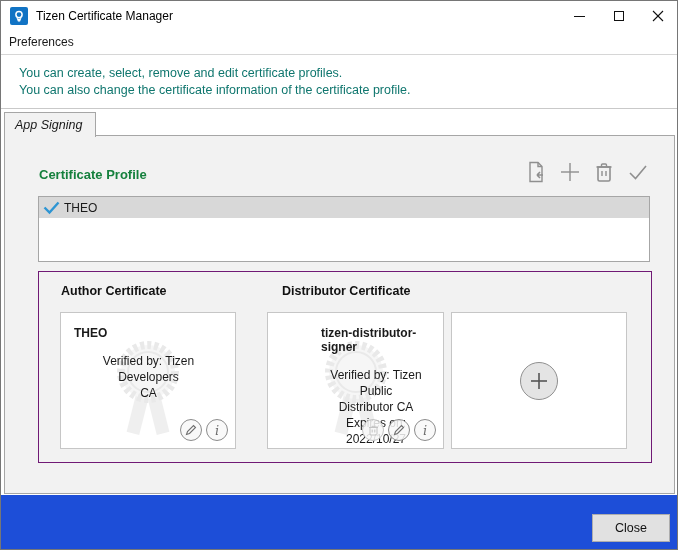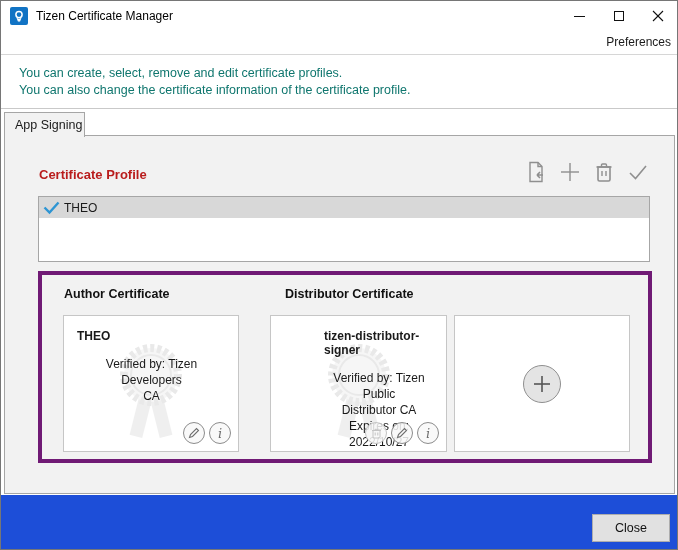--- a/index.html
+++ b/index.html
@@ -14,44 +14,44 @@
   
   .titlebar { position:absolute; left:0; top:0; width:676px; height:30px; display:flex; align-items:center; background:#ffffff; }
   .app-icon { width:18px; height:18px; margin-left:9px; border-radius:2px; background:#1173c4; display:flex; align-items:center; justify-content:center; }
   .window-title { margin-left:8px; font-size:12px; color:#000000; }
   .win-controls { margin-left:auto; display:flex; height:30px; }
   .win-btn { width:39px; height:30px; display:flex; align-items:center; justify-content:center; cursor:default; }
   .glyph-min { width:11px; height:1px; background:#111; display:block; }
   .glyph-max { width:10px; height:10px; border:1px solid #111; display:block; }
 
   
-  .menubar { position:absolute; left:0; top:30px; width:676px; height:24px; display:flex; align-items:center; border-bottom:1px solid #d6d6d6; background:#fff;justify-content:flex-end; }
+  .menubar { position:absolute; left:0; top:30px; width:676px; height:24px; display:flex; align-items:center; border-bottom:1px solid #d6d6d6; background:#fff; }
   .menu-item { font-size:12px; padding:3px 6px 4px 8px; }
 
   
   .description { position:absolute; left:0; top:55px; width:676px; height:53px; background:#fff; border-bottom:1px solid #c9c9c9; padding:9px 10px 0 18px; font-size:12.5px; line-height:17px; color:#0f766e; }
 
   
   .tabstrip { position:absolute; left:0; top:108px; width:676px; height:27px; background:#fff; }
-  .tab { position:absolute; left:3px; top:3px; width:81px; height:25px; background:#f2f2f2; border:1px solid #a6a6a6; border-bottom:none; display:flex; align-items:center; padding-left:10px; font-size:12.5px; z-index:2; }
+  .tab { position:absolute; left:3px; top:3px; width:92px; height:25px; background:#f2f2f2; border:1px solid #a6a6a6; border-bottom:none; display:flex; align-items:center; padding-left:10px; font-size:12.5px; z-index:2;font-style:italic; }
 
   
   .tabpanel { position:absolute; left:3px; top:134px; width:671px; height:359px; background:#f2f2f2; border:1px solid #a6a6a6; z-index:1; }
   .panel-bottom-line { position:absolute; left:0; top:495px; width:676px; height:1px; background:#e6e6e6; }
 
-  .profile-title { position:absolute; left:34px; top:31px; font-size:13px; font-weight:bold; color:#b91c1c; }
+  .profile-title { position:absolute; left:34px; top:31px; font-size:13px; font-weight:bold; color:#15803d; }
 
   .profile-toolbar { position:absolute; right:24px; top:24px; display:flex; gap:10px; }
   .tool-btn { width:24px; height:24px; display:flex; align-items:center; justify-content:center; cursor:default; }
 
   .listbox { position:absolute; left:33px; top:60px; width:612px; height:66px; background:#ffffff; border:1px solid #a6a6a6; overflow:hidden; }
   .list-row { height:21px; display:flex; align-items:center; background:#d8d8d8; padding-left:4px; font-size:12px; }
   .list-row .check { margin-right:4px; display:flex; }
 
-  .groupbox { position:absolute; left:33px; top:135px; width:614px; height:192px; border:4px solid #701a75; }
+  .groupbox { position:absolute; left:33px; top:135px; width:614px; height:192px; border:1px solid #701a75; }
   .section-label { position:absolute; top:12px; font-size:12.5px; font-weight:bold; color:#111; }
   .label-author { left:22px; }
   .label-distributor { left:229px;margin-left:14px; }
 
   .card { position:absolute; top:40px; height:137px; background:#ffffff; border:1px solid #c6c6c6; overflow:hidden; }
   .card-1 { left:21px;  width:176px; }
   .card-2 { left:228px; width:177px;padding-left:40px; }
   .card-3 { left:412px; width:176px; display:flex; align-items:center; justify-content:center; }
 
   .card-content { position:relative; z-index:2; padding:13px 12px 0 13px; }

